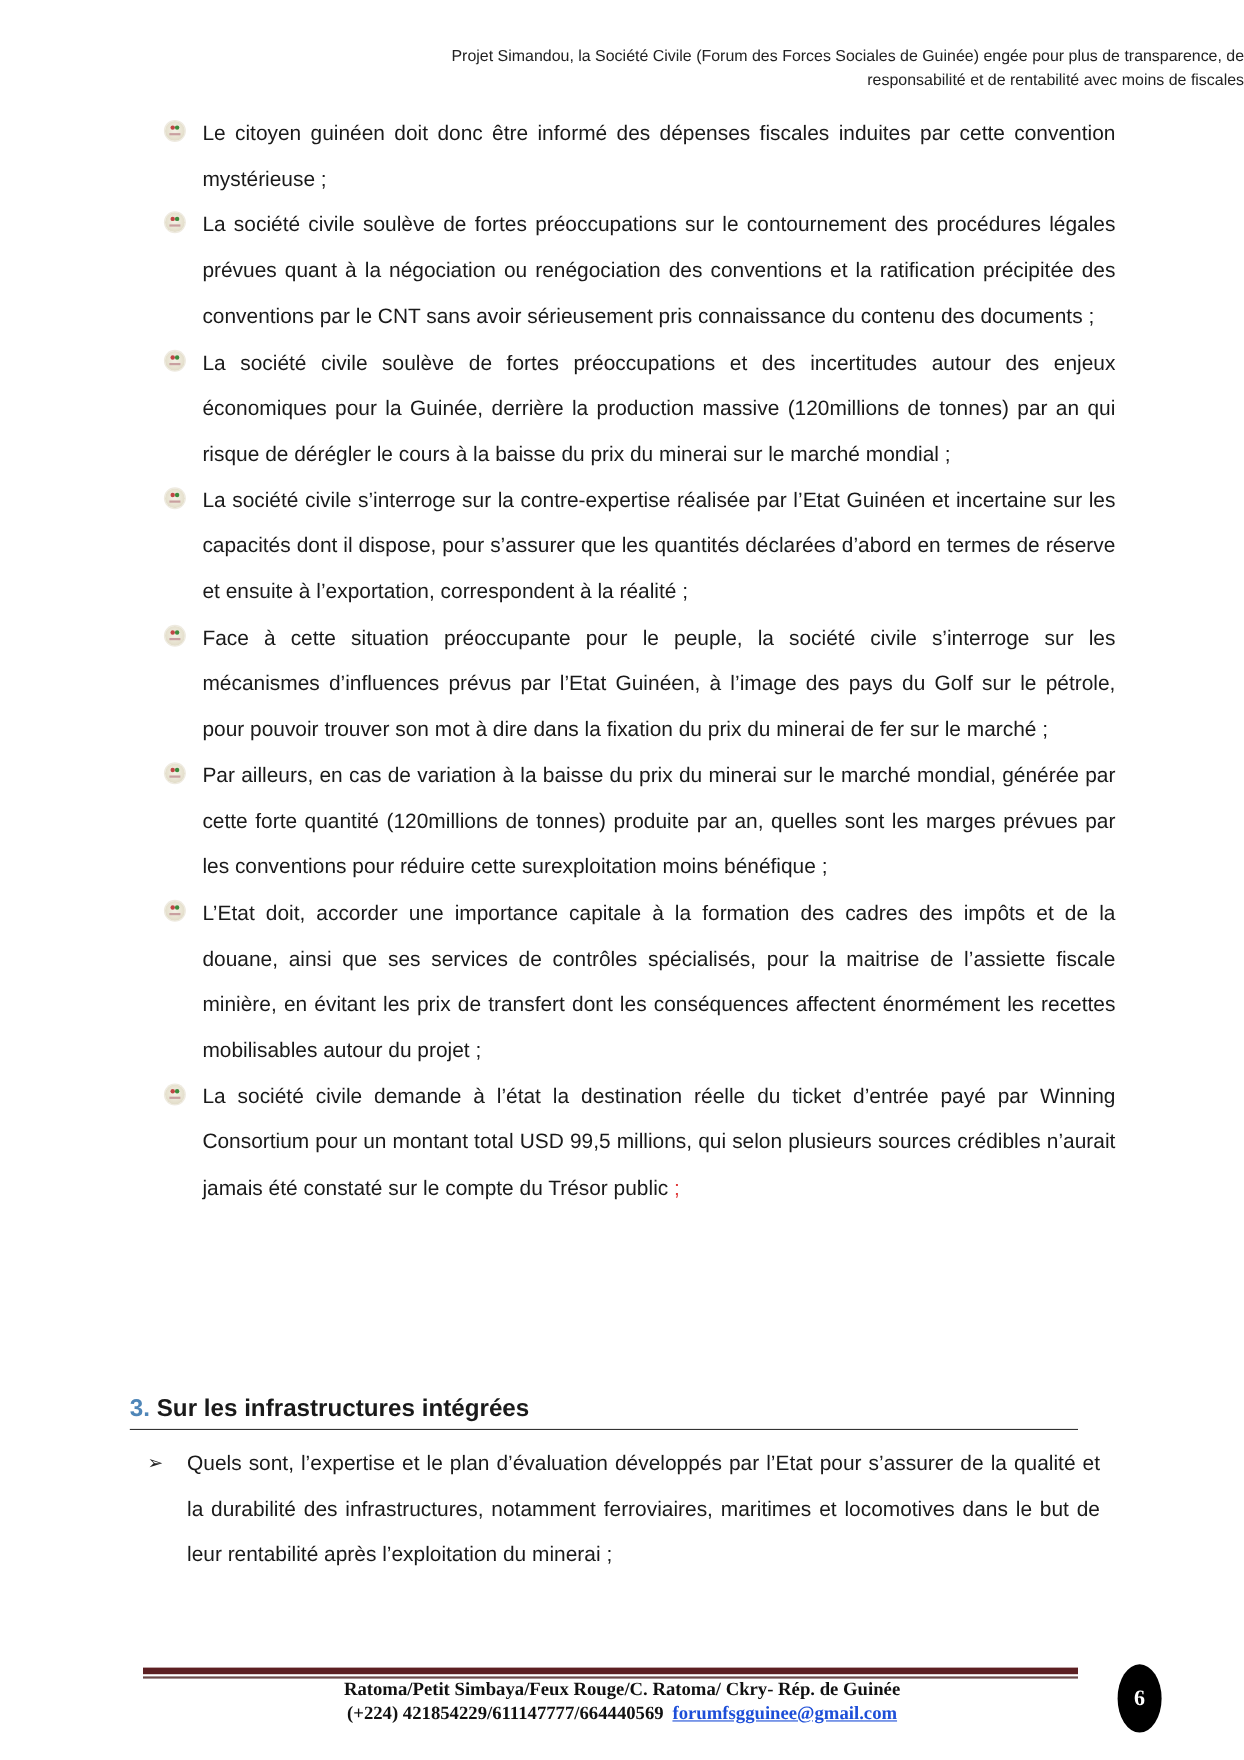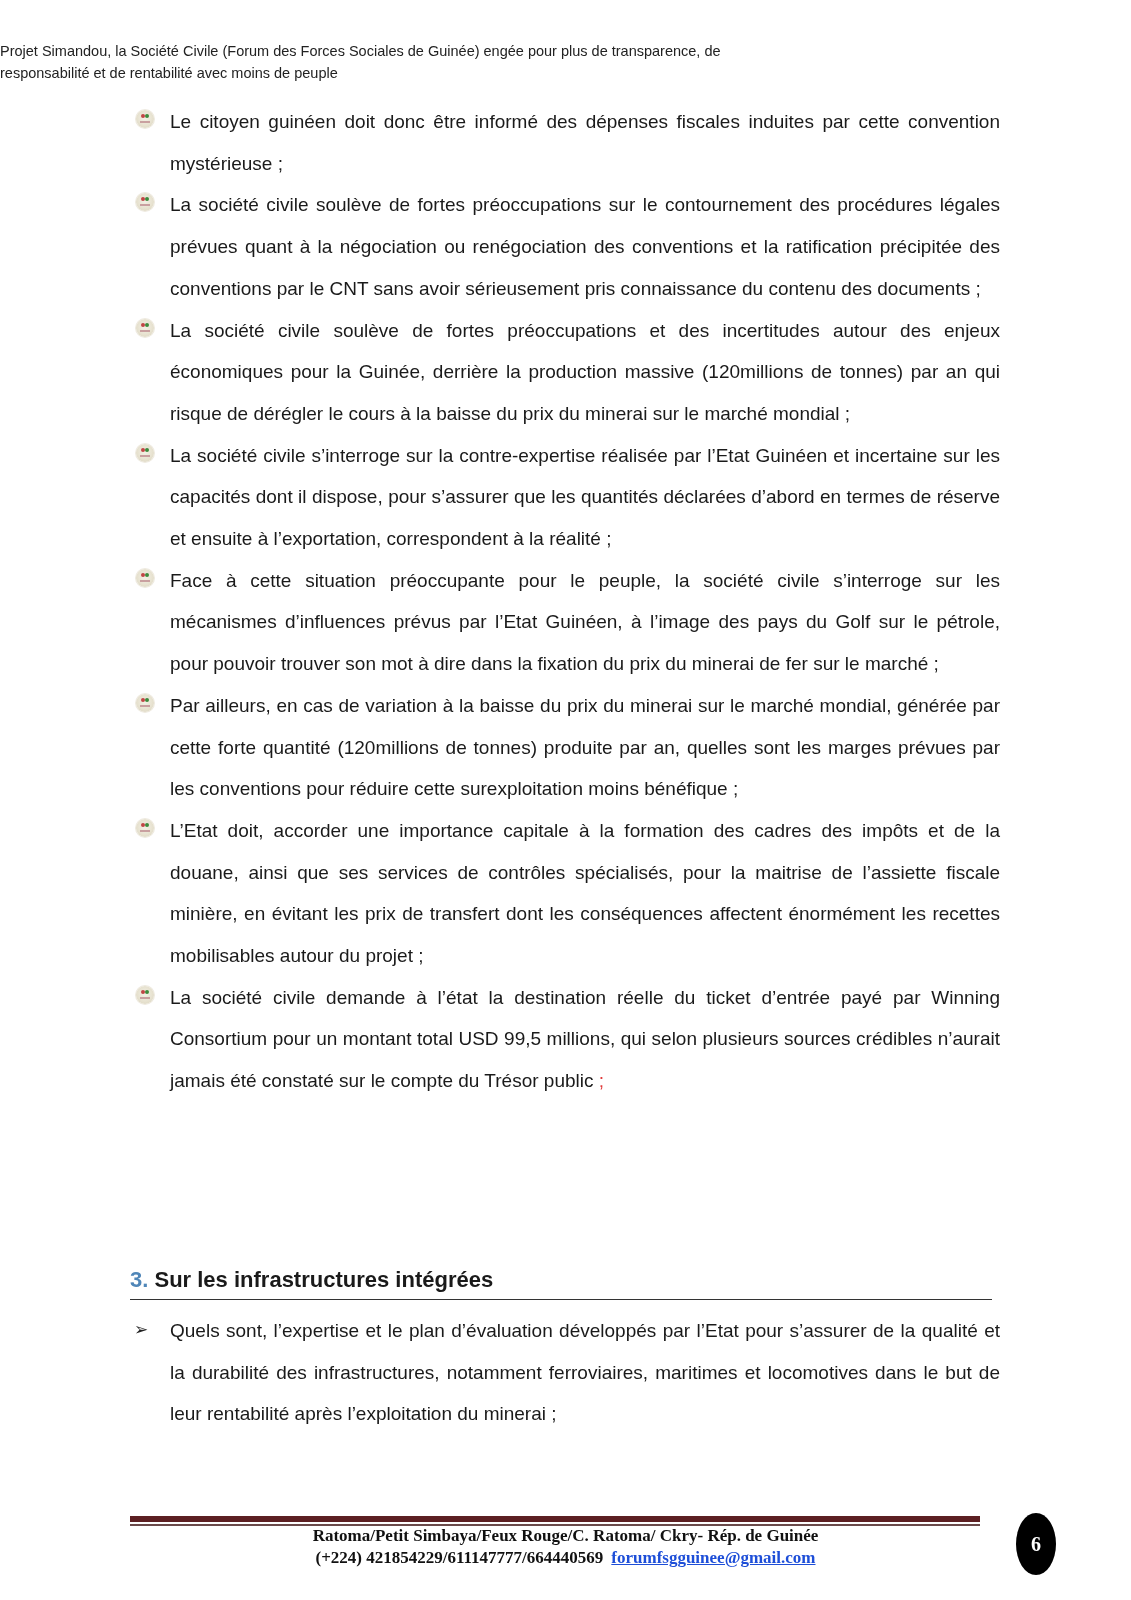--- a/index.html
+++ b/index.html
@@ -1,39 +1,39 @@
 <!DOCTYPE html>
 <html><head>
   <meta charset="utf-8">
   <style>
     html, body { margin: 0; padding: 0; background: #ffffff; }
     body { width: 1131px; height: 1600px; position: relative; overflow: hidden; font-family: "Liberation Sans", sans-serif; color: #1a1a1a; }
-    .header { position: absolute; top: 40px; left: 0; width: 1131px; text-align: left; font-size: 14.5px; line-height: 22px; color: #222; }
-    .content { position: absolute; top: 101px; left: 0; width: 1051px; }
+    .header { position: absolute; top: 40px; left: 0; width: 1131px; text-align: right; font-size: 14.5px; line-height: 22px; color: #222; }
+    .content { position: absolute; top: 101px; left: 14px; width: 1051px; }
     .item { position: relative; padding-left: 170px; width: 830px; font-size: 19px; line-height: 41.7px; text-align: justify; text-align-last: left; color: #1a1a1a; }
     .bullet-icon { position: absolute; left: 136px; top: 9px; width: 18px; height: 18px; border-radius: 50%; background: radial-gradient(circle at 50% 45%, #f4f1e6 0%, #e7e2d0 55%, #d9d3bd 100%); box-shadow: 0 0 0 1px #eeeae0; }
     .bullet-icon::before { content: ""; position: absolute; left: 5px; top: 4px; width: 4px; height: 4px; border-radius: 50%; background: #c04545; box-shadow: 4px 0 0 #3d8b3d; }
     .bullet-icon::after { content: ""; position: absolute; left: 4px; top: 11px; width: 10px; height: 2px; background: #c9a0a0; }
     .red { color: #e03a3a; }
-    .section-title { position: absolute; top: 1267px; left: 118px; width: 862px; font-size: 22px; font-weight: bold; padding-bottom: 6px; border-bottom: 1.5px solid #333; color: #1a1a1a; margin-left: 12px; }
+    .section-title { position: absolute; top: 1267px; left: 118px; width: 862px; font-size: 22px; font-weight: bold; padding-bottom: 6px; border-bottom: 1.5px solid #333; color: #1a1a1a; }
     .section-num { color: #4f86b8; }
     .arrow-item { position: absolute; top: 1310px; left: 0; }
     .arrow-icon { position: absolute; left: 134px; top: 10px; font-size: 17px; line-height: 20px; color: #222; }
     .footer-rule { position: absolute; top: 1516px; left: 130px; width: 850px; height: 6px; background: #5c1f22; }
     .footer-rule2 { position: absolute; top: 1524px; left: 130px; width: 850px; height: 1.5px; background: #6b4a4a; }
     .footer { position: absolute; top: 1525px; left: 0; width: 1131px; text-align: center; font-family: "Liberation Serif", serif; font-weight: bold; font-size: 17px; line-height: 22px; color: #111; }
     .footer a { color: #1d4ed8; text-decoration: underline; margin-left: 8px; }
     .page-badge { position: absolute; left: 1016px; top: 1513px; width: 40px; height: 62px; border-radius: 50%; background: #000; color: #fff; font-family: "Liberation Serif", serif; font-weight: bold; font-size: 20px; display: flex; align-items: center; justify-content: center; }
   </style>
 </head>
 <body>
 
 <div class="header">
   <div>Projet Simandou, la Société Civile (Forum des Forces Sociales de Guinée) engée pour plus de transparence, de</div>
-  <div>responsabilité et de rentabilité avec moins de peuple</div>
+  <div>responsabilité et de rentabilité avec moins de fiscales</div>
 </div>
 
 <div class="content">
   <div class="item">
     <span class="bullet-icon"></span>
     <span> Le citoyen guinéen doit donc être informé des dépenses fiscales induites par cette convention mystérieuse ;</span>
   </div>
   <div class="item">
     <span class="bullet-icon"></span>
     <span>La société civile soulève de fortes préoccupations sur le contournement des procédures légales prévues quant à la négociation ou renégociation des conventions et la ratification précipitée des conventions par le CNT sans avoir sérieusement pris connaissance du contenu des documents ;</span>

